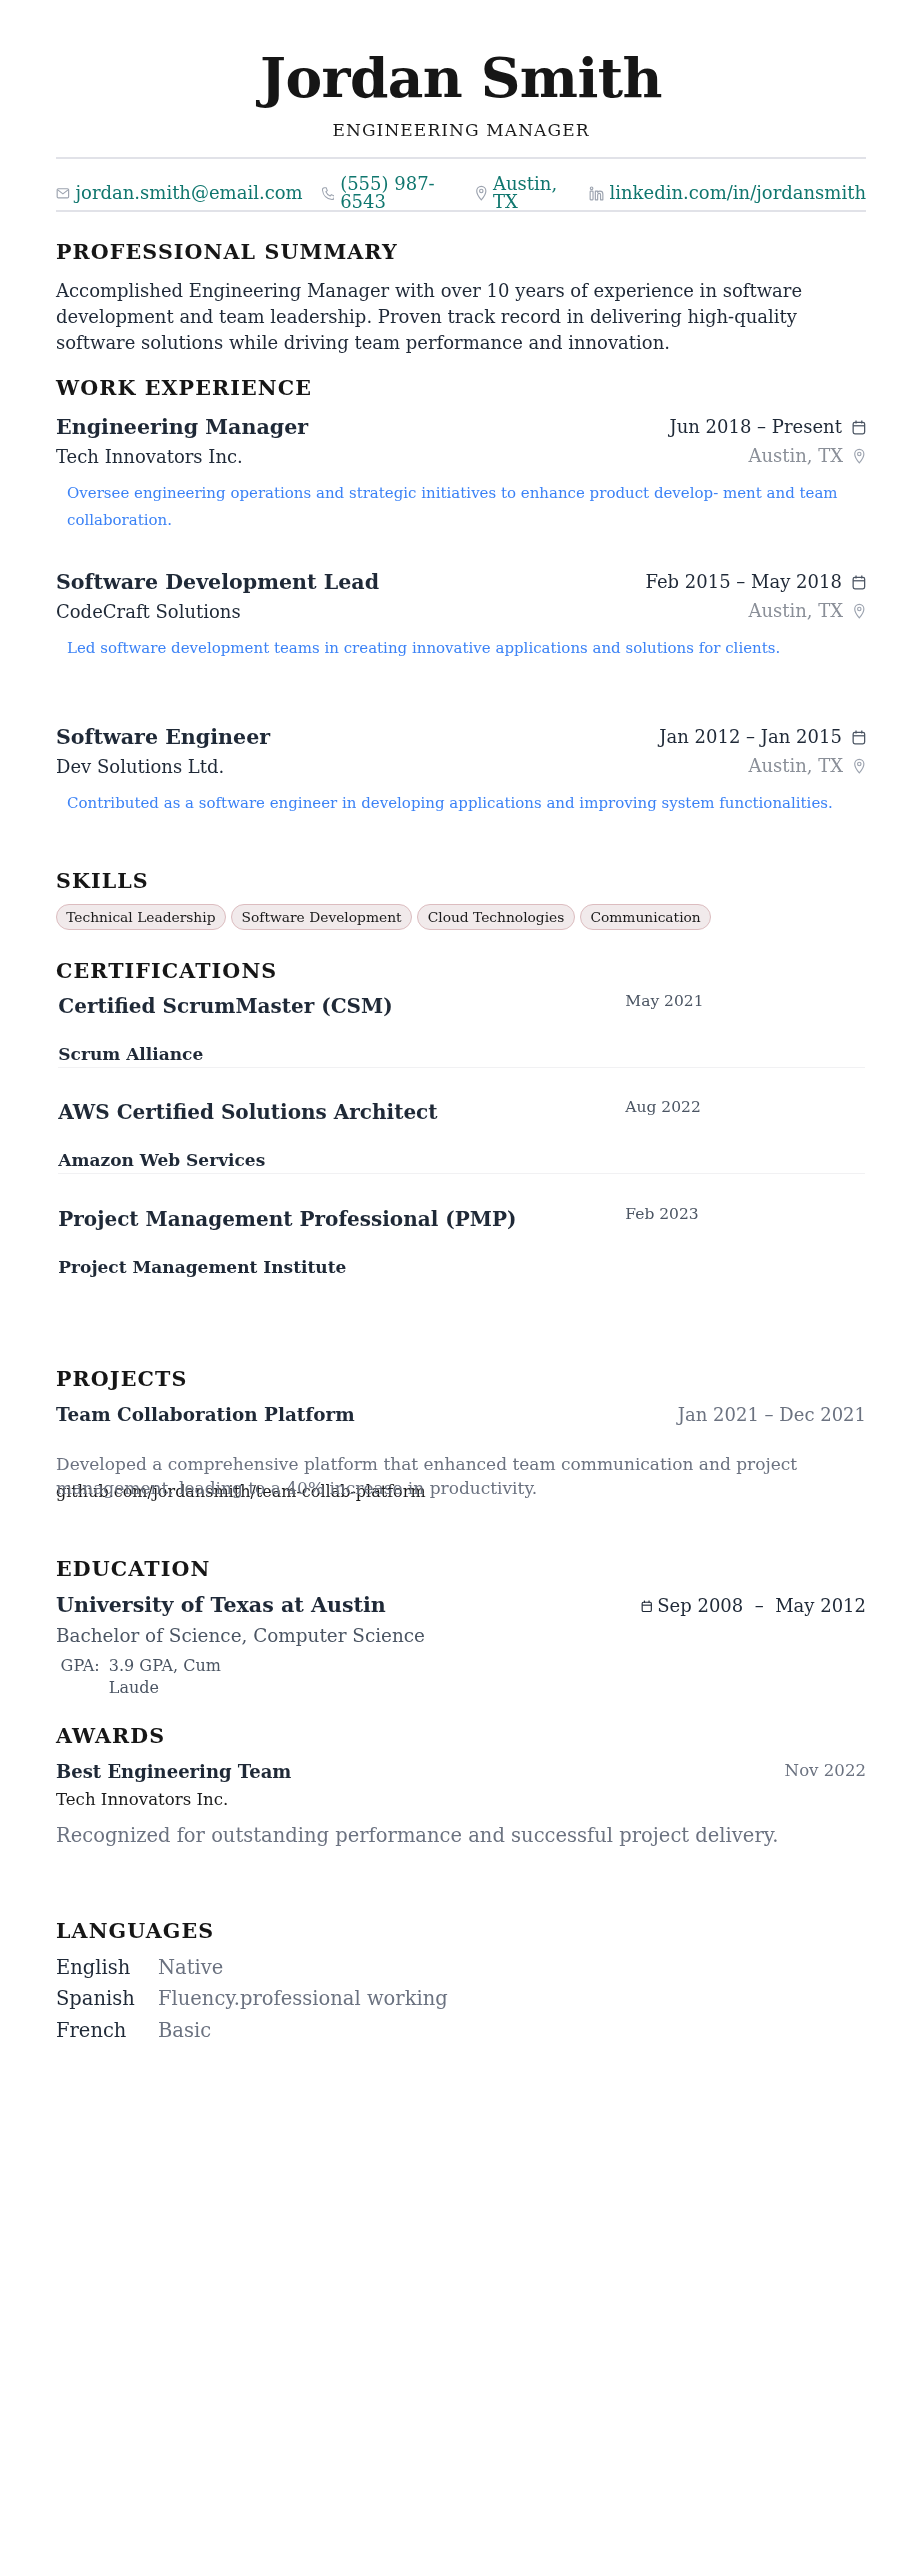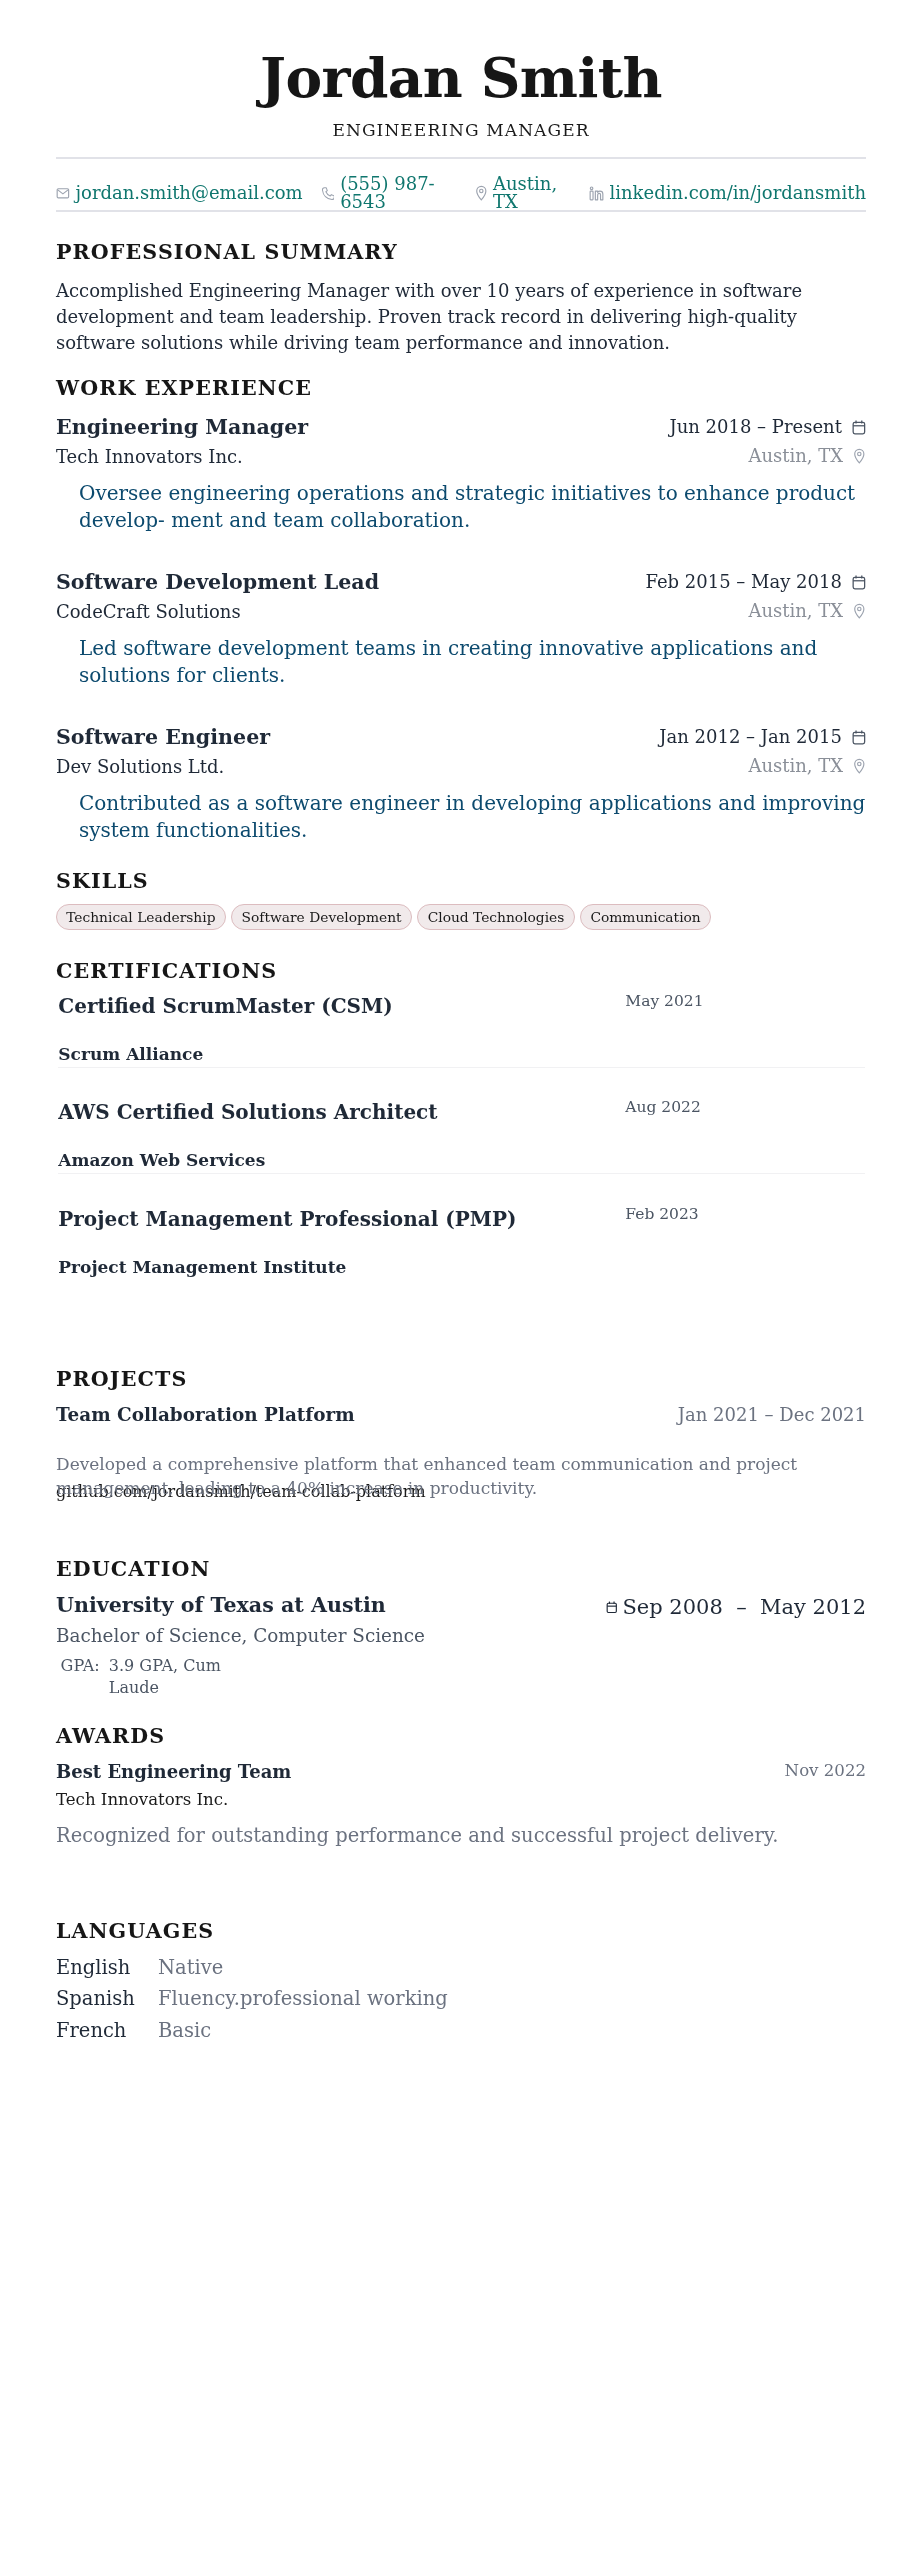--- a/index.html
+++ b/index.html
@@ -42,21 +42,21 @@
   }
 
   .para { position: absolute; left: 0; font-size: 18px; line-height: 26px; color: #1f2937; }
 
   
   .job { position: absolute; left: 0; width: 810px; }
   .job .role { position: absolute; left: 0; top: 0; font-size: 20.6px; font-weight: bold; color: #1f2937; line-height: 1; }
   .job .dates { position: absolute; right: 0; top: 1.1px; font-size: 18px; color: #1f2937; display: flex; align-items: center; gap: 10.3px; line-height: 1; }
   .job .company { position: absolute; left: 0; top: 31px; font-size: 18px; color: #1f2937; line-height: 1; }
   .job .loc { position: absolute; right: 0; top: 30px; font-size: 18px; color: #8a8f98; display: flex; align-items: center; gap: 10.3px; line-height: 1; }
-  .job .desc { position: absolute; left: 23px; top: 63px; width: 797px; font-size: 20px; line-height: 27px; color: #0c4a6e; }
+  .job .desc { position: absolute; left: 11px; top: 63px; width: 797px; font-size: 15px; line-height: 27px; color: #3b82f6; }
 
   
   .chips { position: absolute; left: 0; display: flex; gap: 5.7px; }
   .chip {
     border: 1.1px solid #dcbcbf; background: #f1eaeb; border-radius: 13.8px;
     padding: 4.6px 9.2px; font-size: 13.8px; color: #1a1a1a; line-height: 1.1;
   }
 
   
   .cert { position: absolute; left: 2.3px; width: 807px; }
@@ -66,21 +66,21 @@
   .cert-sep { position: absolute; left: 2.3px; width: 807px; height: 1.1px; background: #f1f1f3; }
 
   
   .proj-name { position: absolute; left: 0; font-size: 18.4px; font-weight: bold; color: #1f2937; line-height: 1; }
   .proj-date { position: absolute; right: 0; font-size: 18px; color: #6b7280; line-height: 1; }
   .proj-link { position: absolute; left: 0; font-size: 16px; color: #1a1a1a; line-height: 1; }
   .proj-desc { position: absolute; left: 0; width: 810px; font-size: 17px; line-height: 23.5px; color: #6b7280; }
 
   
   .edu-school { position: absolute; left: 0; font-size: 20.6px; font-weight: bold; color: #1f2937; line-height: 1; }
-  .edu-dates { position: absolute; right: 0; font-size: 21px; color: #1f2937; display: flex; align-items: center; gap: 4.6px; line-height: 1; }
+  .edu-dates { position: absolute; right: 0; font-size: 18px; color: #1f2937; display: flex; align-items: center; gap: 4.6px; line-height: 1; }
   .edu-degree { position: absolute; left: 0; font-size: 18.4px; color: #4b5563; line-height: 1; }
   .edu-gpa { position: absolute; left: 4.6px; font-size: 16px; color: #4b5563; display: flex; gap: 9.2px; line-height: 22px; }
   .edu-gpa .val { width: 115px; }
 
   
   .aw-name { position: absolute; left: 0; font-size: 18px; font-weight: bold; color: #1f2937; line-height: 1; }
   .aw-date { position: absolute; right: 0; font-size: 16.6px; color: #6b7280; line-height: 1; }
   .aw-org { position: absolute; left: 0; font-size: 16.6px; color: #1a1a1a; line-height: 1; }
   .aw-desc { position: absolute; left: 0; font-size: 19.5px; color: #6b7280; line-height: 1; }
 

